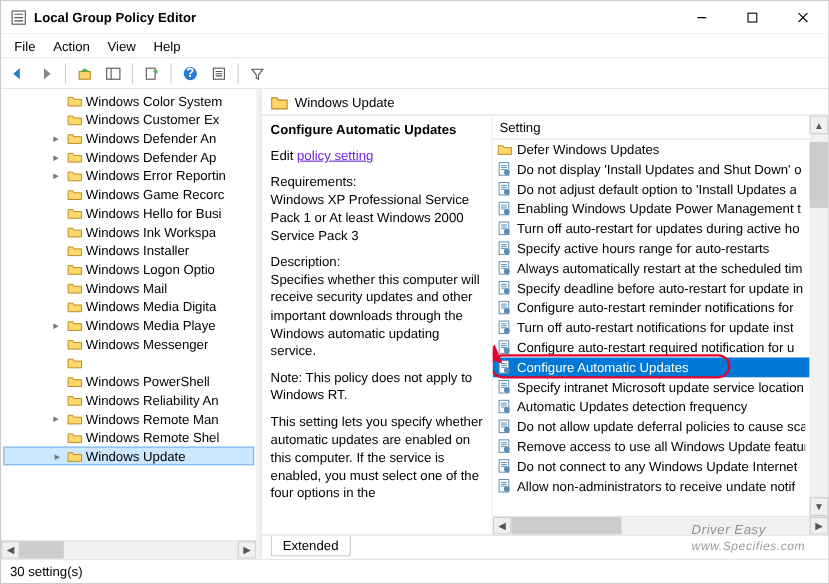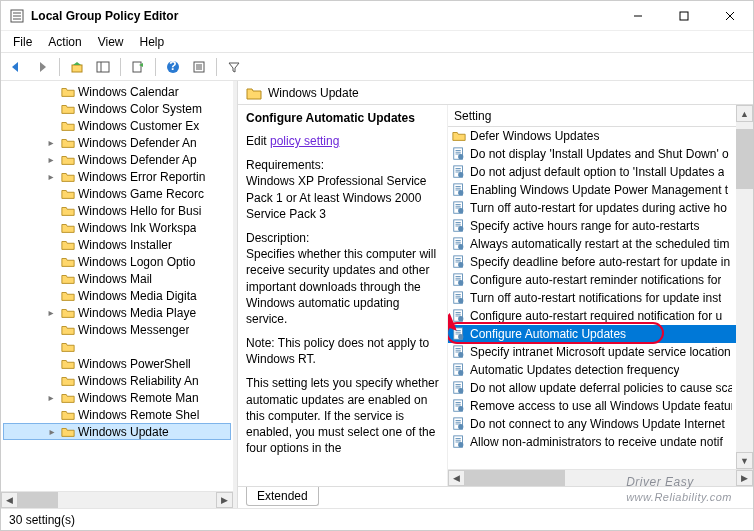--- a/index.html
+++ b/index.html
@@ -161,26 +161,20 @@
       <svg width="14" height="14">
         <path d="M2 3 L12 3 L8 8 L8 12 L6 11 L6 8 Z" fill="none" stroke="#555"></path>
       </svg>
     </div>
 </div>
 
 <div class="content">
 
   <div class="left-pane">
     <div class="tree-view" id="tree-view">
-        <div class="tree-row">
-          <span class="folder-icon"><svg viewBox="0 0 16 16" width="14" height="14">
-              <path d="M1 4 h5 l1 2 h8 v7 h-14z" fill="#ffd76b" stroke="#b58a1e"></path>
-            </svg></span>
-          <span class="label">Windows Calendar</span>
-        </div>
         <div class="tree-row">
           <span class="folder-icon"><svg viewBox="0 0 16 16" width="14" height="14">
               <path d="M1 4 h5 l1 2 h8 v7 h-14z" fill="#ffd76b" stroke="#b58a1e"></path>
             </svg></span>
           <span class="label">Windows Color System</span>
         </div>
         <div class="tree-row">
           <span class="folder-icon"><svg viewBox="0 0 16 16" width="14" height="14">
               <path d="M1 4 h5 l1 2 h8 v7 h-14z" fill="#ffd76b" stroke="#b58a1e"></path>
             </svg></span>
@@ -561,14 +555,14 @@
     </div>
   </div>
 </div>
 
 <div class="statusbar">
   <span>30 setting(s)</span>
 </div>
 
 <div class="watermark">
   <span>Driver Easy</span>
-  <span class="small">www.Reliability.com</span>
+  <span class="small">www.Specifies.com</span>
 </div>
 
 </body></html>

